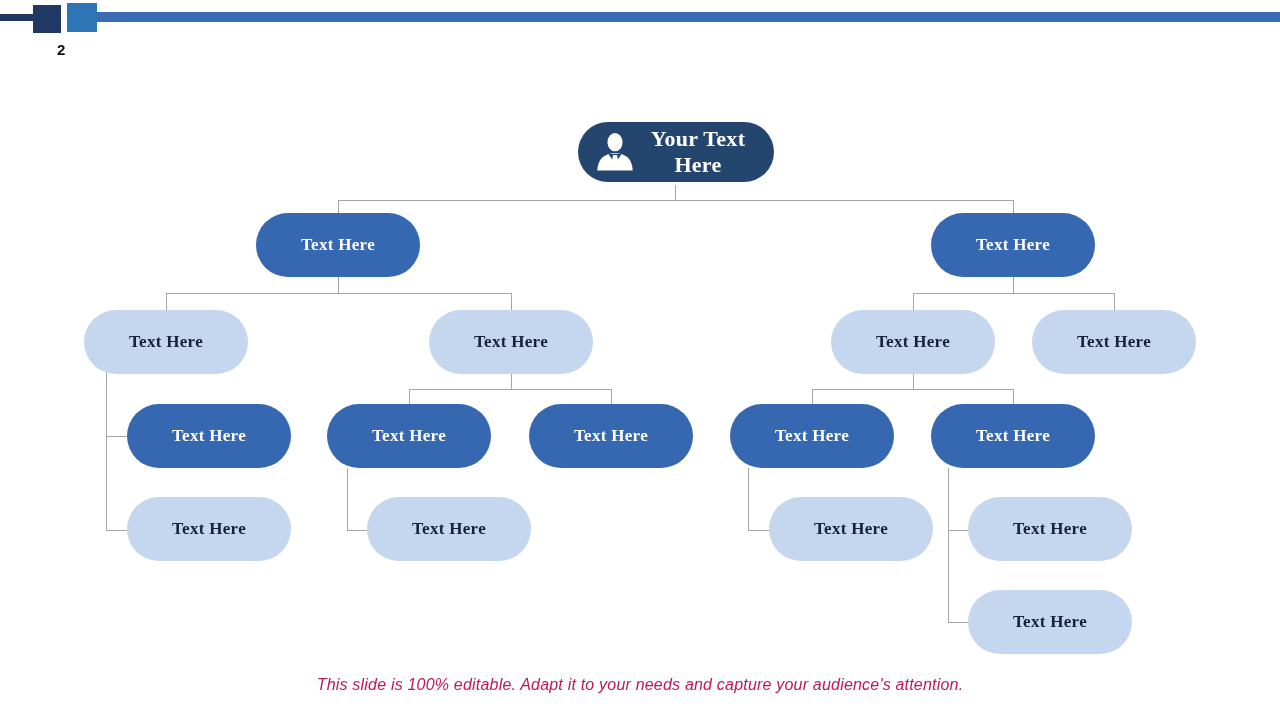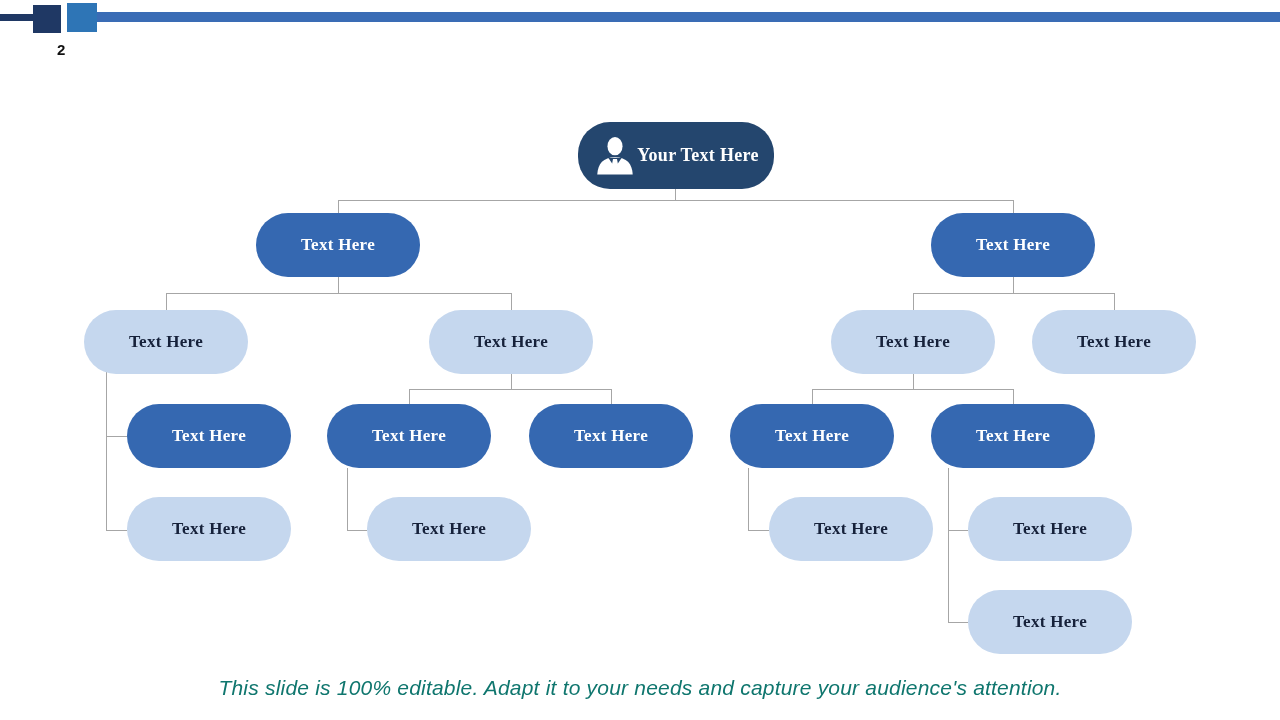--- a/index.html
+++ b/index.html
@@ -41,35 +41,35 @@
     position: absolute; z-index: 2;
     width: 164px; height: 64px; border-radius: 32px;
     display: flex; align-items: center; justify-content: center;
     font-family: "Liberation Serif", serif;
     font-weight: 700; font-size: 17px;
     letter-spacing: 0.3px;
   }
   .node.medium { background: var(--node-medium, #3568B1); color: #ffffff; }
   .node.light  { background: var(--node-light, #C5D7EE);  color: var(--node-light-text, #16213A); }
   .node.root {
-    width: 196px; height: 67px;
+    width: 196px; height: 60px;
     background: var(--node-dark, #24466E); color: #ffffff;
-    font-size: 18px; line-height: 1.2;
+    font-size: 22px; line-height: 1.2;
     justify-content: flex-start; padding-left: 16px; box-sizing: border-box;
   }
   .node.root .root-label { flex: 1; text-align: center; padding-right: 14px; }
   .person-icon { width: 42px; height: 42px; flex: 0 0 auto; }
   .person-icon .notch { fill: var(--node-dark, #24466E); }
 
   
   .footer {
     position: absolute; left: 0; top: 676px; width: 1280px;
     text-align: center;
     font-family: "Liberation Sans", sans-serif;
-    font-style: italic; font-size: 21px; color: #0f766e;
+    font-style: italic; font-size: 16px; color: #be185d;
     letter-spacing: 0.2px;
   }
 </style>
 </head>
 <body>
 
 <div class="slide">
 
   <div class="bar-thin"></div>
   <div class="bar-long"></div>

